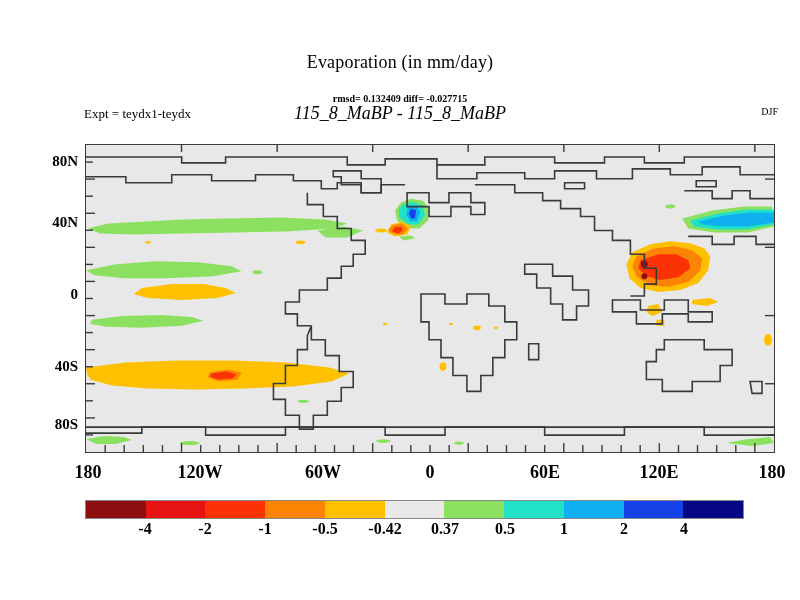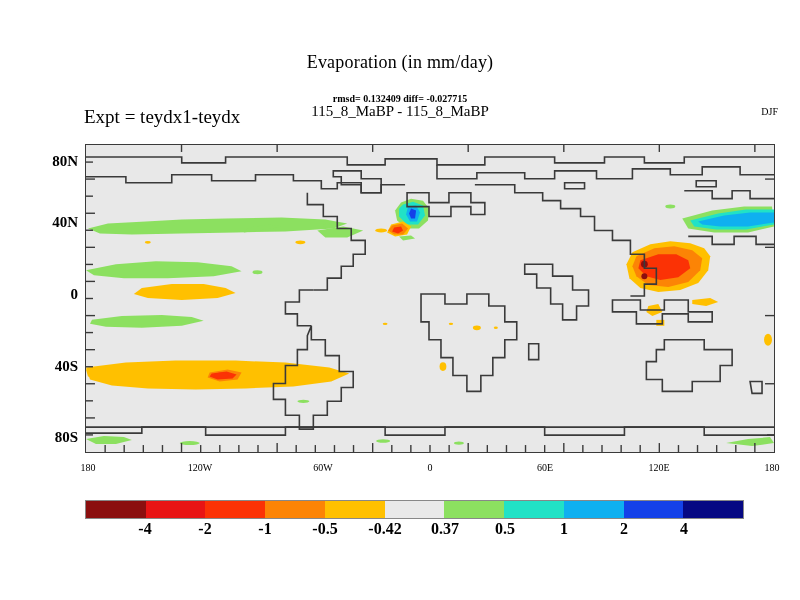--- a/index.html
+++ b/index.html
@@ -33,27 +33,28 @@
     text-align: center;
     font-size: 10px;
     font-weight: bold;
   }
 
   #case-line {
     position: absolute;
     left: 0; top: 103px;
     width: 800px;
     text-align: center;
-    font-size: 15px;
+    font-size: 18px;
+    font-style: italic;
   }
 
   #expt-label {
     position: absolute;
     left: 84px; top: 106px;
-    font-size: 19px;
+    font-size: 13px;
   }
 
   #season-label {
     position: absolute;
     right: 22px; top: 106px;
     font-size: 10px;
   }
 
   
   #map-frame {
@@ -74,22 +75,22 @@
     font-size: 15px;
     font-weight: bold;
     transform: translateY(-50%);
   }
   .xlabel {
     position: absolute;
     top: 0;
     width: 80px;
     margin-left: -40px;
     text-align: center;
-    font-size: 10px;
-    font-weight: normal;
+    font-size: 18px;
+    font-weight: bold;
   }
   #ylabels-col { position: absolute; left: 20px; top: 0; width: 58px; height: 524px; }
   #xlabels-row { position: absolute; left: 0; top: 462px; width: 800px; height: 24px; }
 
   
   #colorbar {
     position: absolute;
     left: 85px; top: 500px;
     width: 657px; height: 17px;
     display: flex;
@@ -301,21 +302,21 @@
       <line x1="690" y1="291.8" x2="683" y2="291.8"></line>
     </g>
   </svg>
 </div>
 
 <div id="ylabels-col">
   <div class="ylabel" style="top:161px">80N</div>
   <div class="ylabel" style="top:222px">40N</div>
   <div class="ylabel" style="top:294px">0</div>
   <div class="ylabel" style="top:366px">40S</div>
-  <div class="ylabel" style="top:437px">80S</div>
+  <div class="ylabel" style="top:424px">80S</div>
 </div>
 
 <div id="xlabels-row">
   <div class="xlabel" style="left:88px">180</div>
   <div class="xlabel" style="left:200px">120W</div>
   <div class="xlabel" style="left:323px">60W</div>
   <div class="xlabel" style="left:430px">0</div>
   <div class="xlabel" style="left:545px">60E</div>
   <div class="xlabel" style="left:659px">120E</div>
   <div class="xlabel" style="left:772px">180</div>

